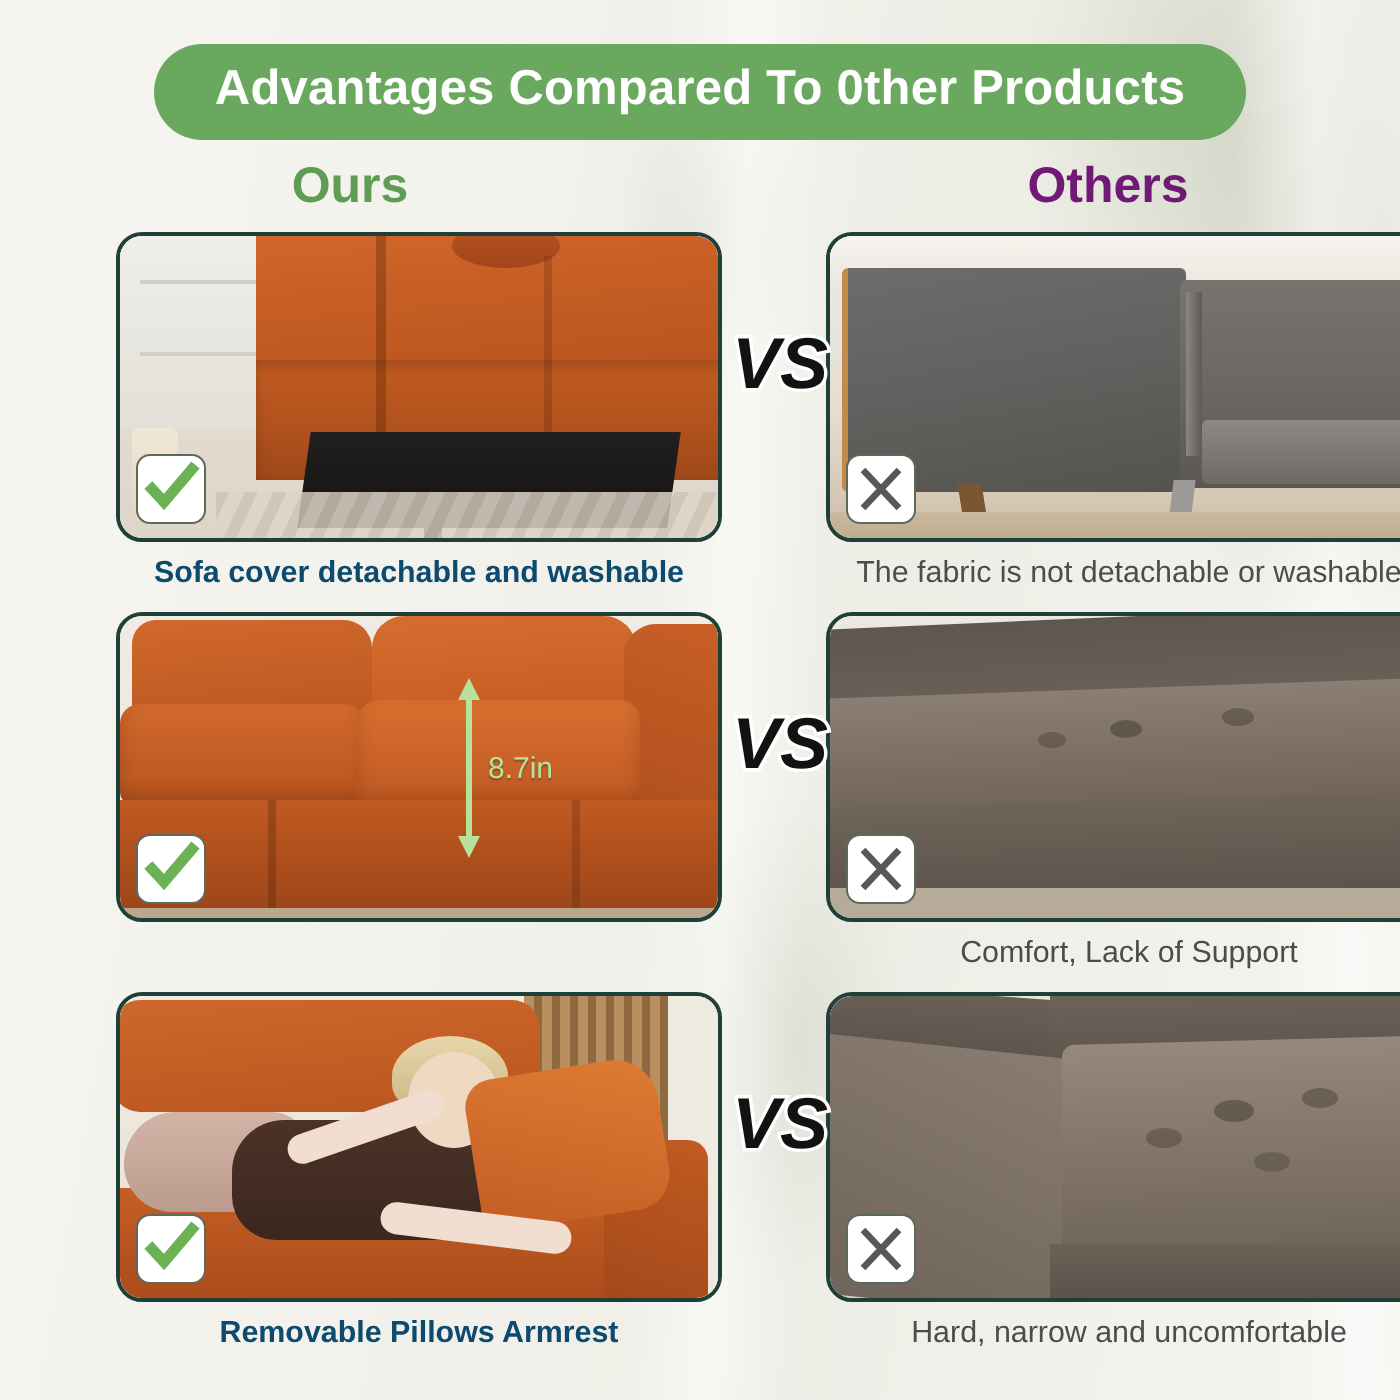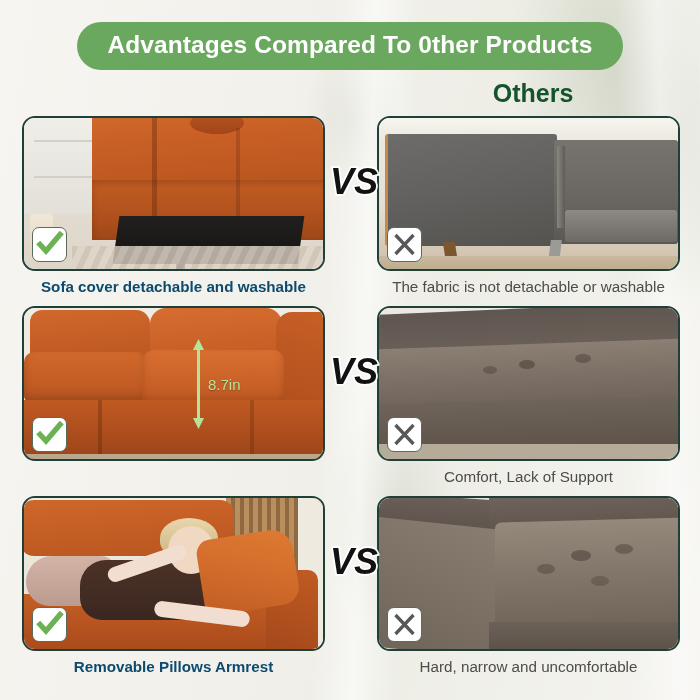--- a/index.html
+++ b/index.html
@@ -56,24 +56,24 @@
   
   .col-heads {
     position:absolute; top:79px; left:0; width:700px; height:34px;
   }
   .col-head {
     position:absolute; top:0;
     font-size:25px; font-weight:bold;
     text-align:center; width:180px;
   }
   .col-head.ours   { left:85px;  color:#5e9d53; }
-  .col-head.others { left:443px; color:#14532d; }
-
-  
-  .rows { position:absolute; top:116px; left:0; width:700px; }
+  .col-head.others { left:464px; color:#701a75; }
+
+  
+  .rows { position:absolute; top:116px; left:0; width:700px;padding-left:36px; }
   .row { position:relative; height:190px; }
 
   .panel {
     position:absolute; top:0;
     width:303px; height:155px;
     border:2.5px solid #1f4038;
     border-radius:13px;
     overflow:hidden;
   }
   .panel.left  { left:22px; }
@@ -242,20 +242,21 @@
 
 <div class="bg-wash"></div>
 
 <div class="page">
 
   <div class="header-wrap">
     <div class="title-pill">Advantages Compared To 0ther Products</div>
   </div>
 
   <div class="col-heads">
+    <div class="col-head ours">Ours</div>
     <div class="col-head others">Others</div>
   </div>
 
   <div class="rows">
 
     <div class="row">
 
       <div class="panel left">
         <div class="photo p1l">
           <div class="cab"></div>

